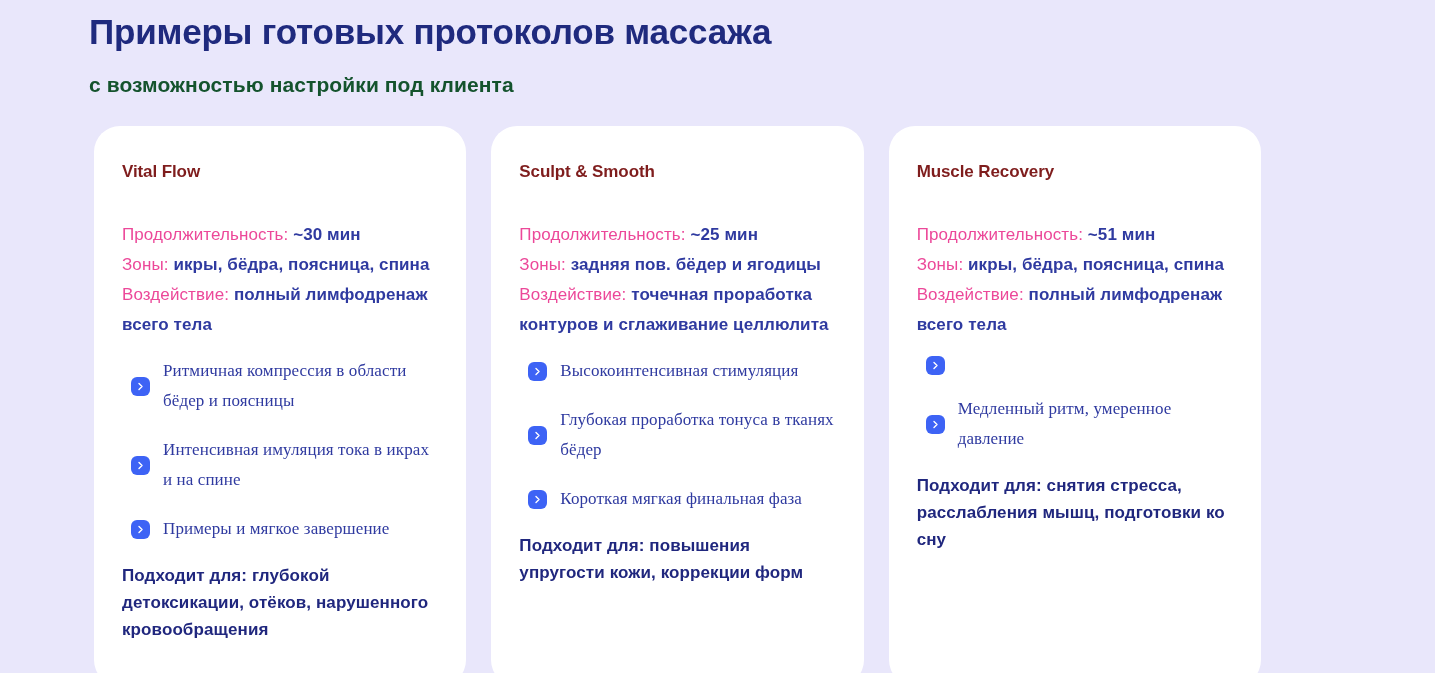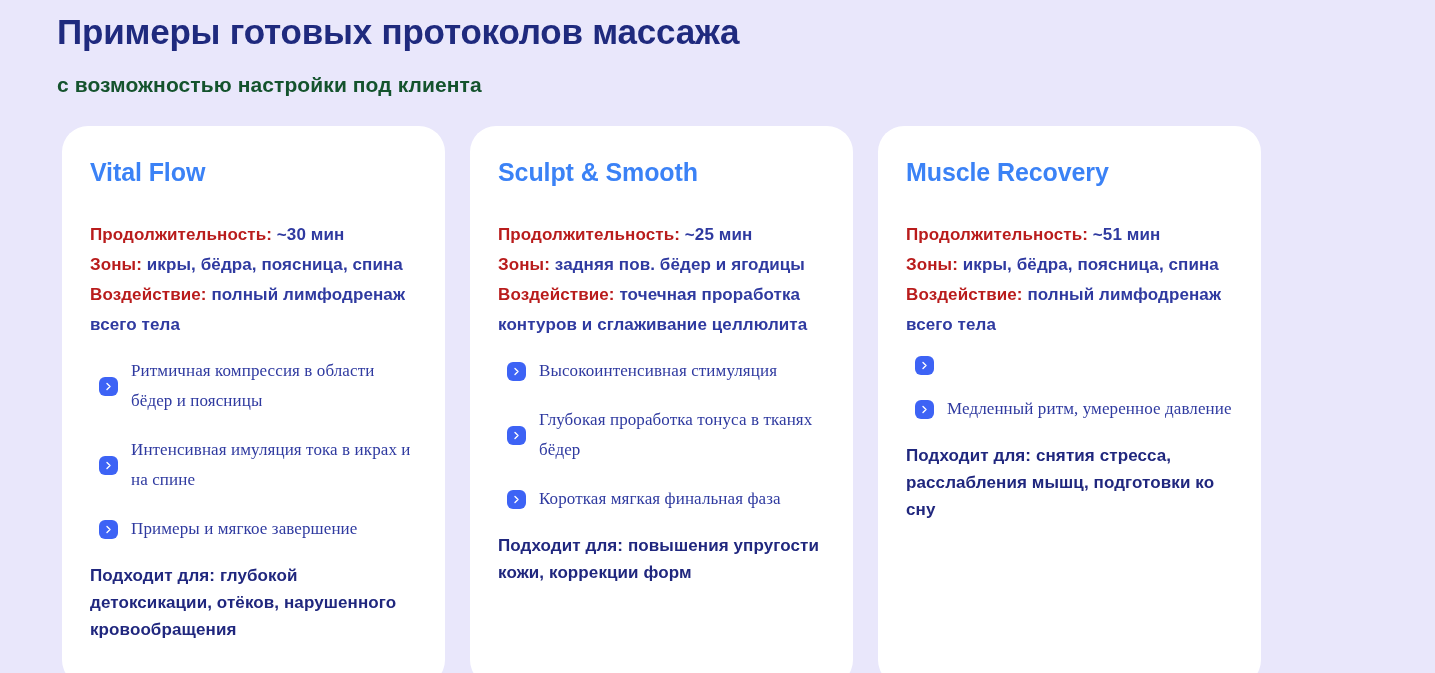--- a/index.html
+++ b/index.html
@@ -13,20 +13,21 @@
     background: #e9e7fb;
     font-family: "Liberation Sans", sans-serif;
     -webkit-font-smoothing: antialiased;
   }
 
   .page {
     position: relative;
     width: 1318px;
     height: 673px;
     box-sizing: border-box;
+    padding-left: 32px;
   }
 
   
   .header {
     padding: 10px 0 0 57px;
   }
   .page-title {
     margin: 0;
     font-size: 35px;
     line-height: 44px;
@@ -55,38 +56,38 @@
     flex: 1 1 0;
     background: #ffffff;
     border-radius: 26px;
     padding: 32px 28px 34px 28px;
     box-sizing: border-box;
     min-height: 560px;
   }
 
   .card-title {
     margin: 0 0 34px 0;
-    font-size: 25px;
+    font-size: 17px;
     line-height: 28px;
     font-weight: bold;
-    color: #3b82f6;
+    color: #7f1d1d;
     letter-spacing: -0.1px;
   }
 
   .meta {
     margin: 0 0 16px 0;
     font-size: 17px;
     line-height: 30px;
     color: #2b3990;
     letter-spacing: 0.1px;
   }
   .meta-row { display: block; }
   .meta-label {
-    font-weight: bold;
-    color: #b91c1c;
+    font-weight: normal;
+    color: #ec4899;
     text-align: right;
   }
   .meta-value {
     font-weight: bold;
     color: #2f3aa0;
   }
 
   
   .features {
     list-style: none;

